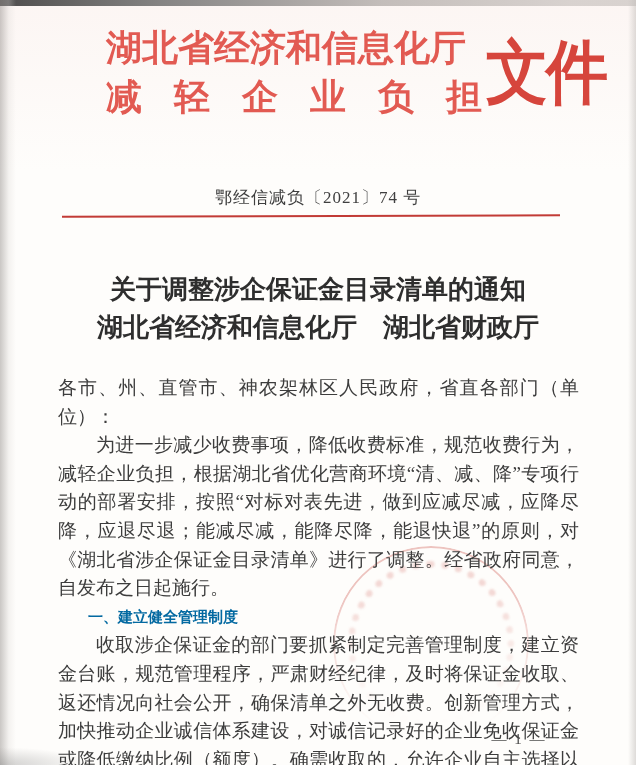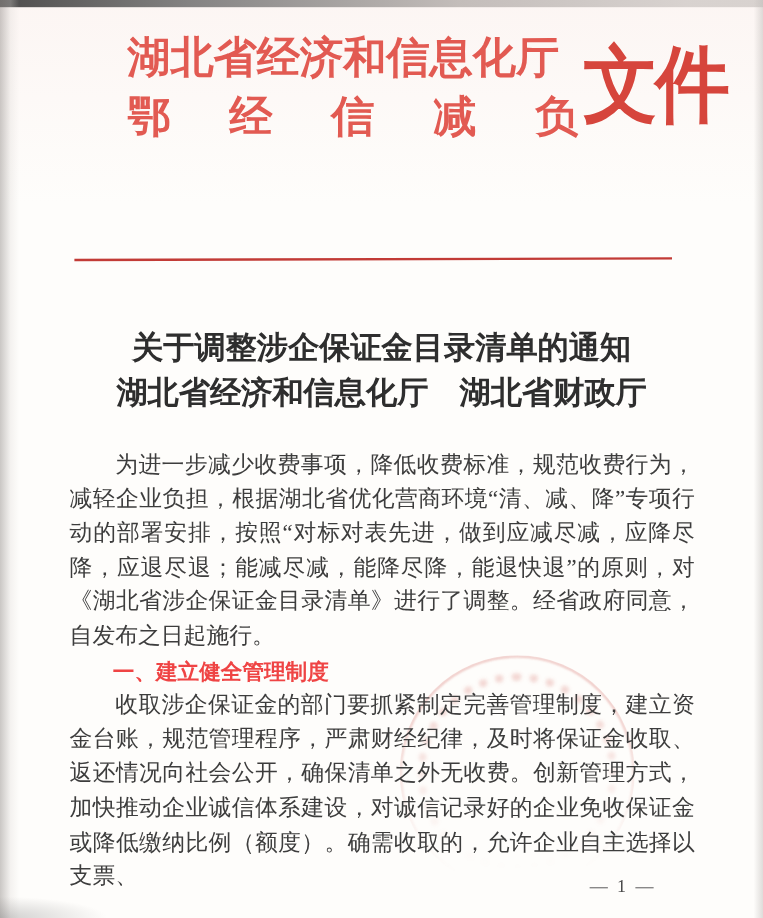--- a/index.html
+++ b/index.html
@@ -87,22 +87,22 @@
     font-size:19px; line-height:28.6px;
     color:#3d3d3d;
     text-align:justify;
   }
   .doc-body p { margin:0; }
   .indent { text-indent:2em; }
   .section-heading {
     text-indent:2em;
     font-weight:bold;
     font-family:"Liberation Sans", sans-serif;
-    color:#ef4444;
-    font-size:18px;
+    color:#0369a1;
+    font-size:15px;
   }
 
   
   .seal-watermark {
     position:absolute; left:333px; top:546px; width:192px; height:192px;
     border-radius:50%;
     border:2px solid rgba(205,85,75,.38);
     filter:blur(.7px);
     pointer-events:none;
     -webkit-mask-image:linear-gradient(178deg, rgba(0,0,0,.9) 25%, rgba(0,0,0,.25) 65%, transparent 90%);
@@ -131,36 +131,38 @@
 
   <div class="header-tint"></div>
   <div class="top-scan-bar"></div>
   <div class="left-scan-edge"></div>
   <div class="right-scan-edge"></div>
   <div class="corner-smudge"></div>
 
   <div class="letterhead">
     <div class="org-block">
       <div class="org-line">湖北省经济和信息化厅</div>
-      <div class="org-line justified">鄂经信减负</div>
+      <div class="org-line justified">减轻企业负担</div>
     </div>
     <div class="doc-type">文件</div>
   </div>
 
+  <div class="doc-number">鄂经信减负〔2021〕74 号</div>
 
   <div class="red-divider"></div>
 
   <div class="doc-title">
     <div>关于调整涉企保证金目录清单的通知</div>
     <div>湖北省经济和信息化厅　湖北省财政厅</div>
   </div>
 
   <div class="seal-watermark"></div>
 
   <div class="doc-body">
+    <p>各市、州、直管市、神农架林区人民政府，省直各部门（单位）：</p>
     <p class="indent">为进一步减少收费事项，降低收费标准，规范收费行为，减轻企业负担，根据湖北省优化营商环境“清、减、降”专项行动的部署安排，按照“对标对表先进，做到应减尽减，应降尽降，应退尽退；能减尽减，能降尽降，能退快退”的原则，对《湖北省涉企保证金目录清单》进行了调整。经省政府同意，自发布之日起施行。</p>
     <p class="section-heading">一、建立健全管理制度</p>
     <p class="indent">收取涉企保证金的部门要抓紧制定完善管理制度，建立资金台账，规范管理程序，严肃财经纪律，及时将保证金收取、返还情况向社会公开，确保清单之外无收费。创新管理方式，加快推动企业诚信体系建设，对诚信记录好的企业免收保证金或降低缴纳比例（额度）。确需收取的，允许企业自主选择以支票、</p>
   </div>
 
   <div class="page-number">— 1 —</div>
 
 </div>
 
 </body></html>

